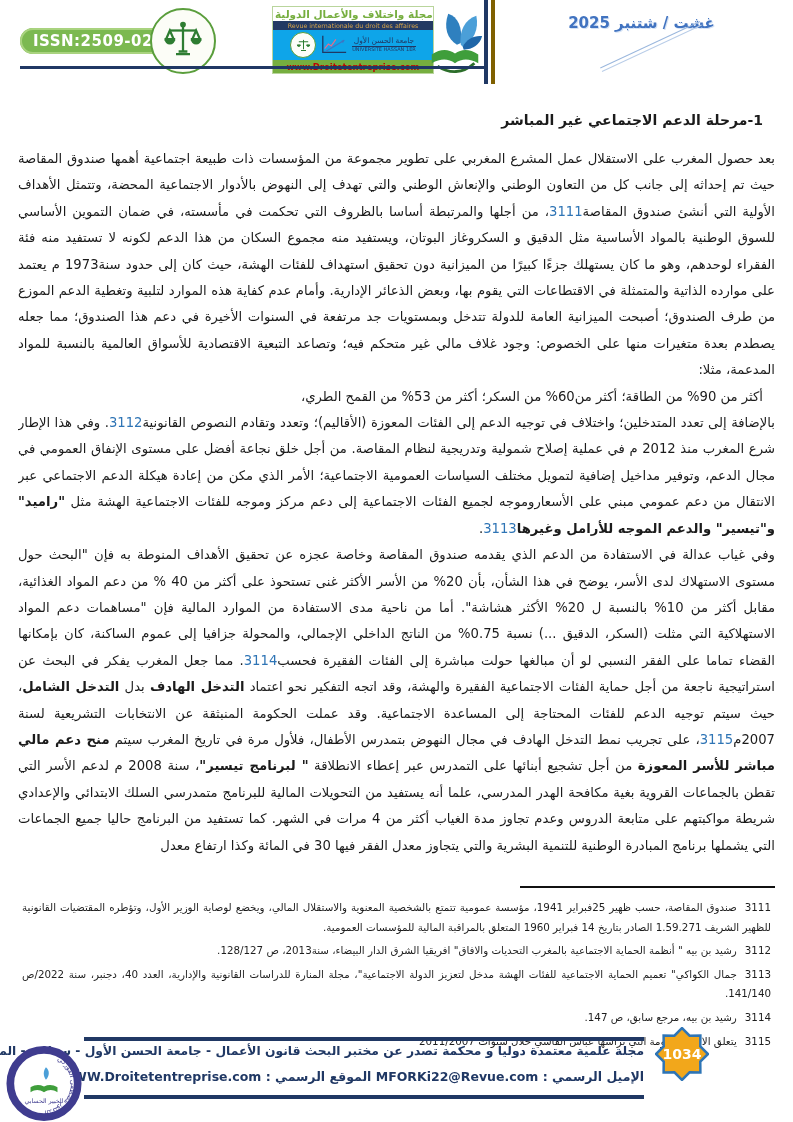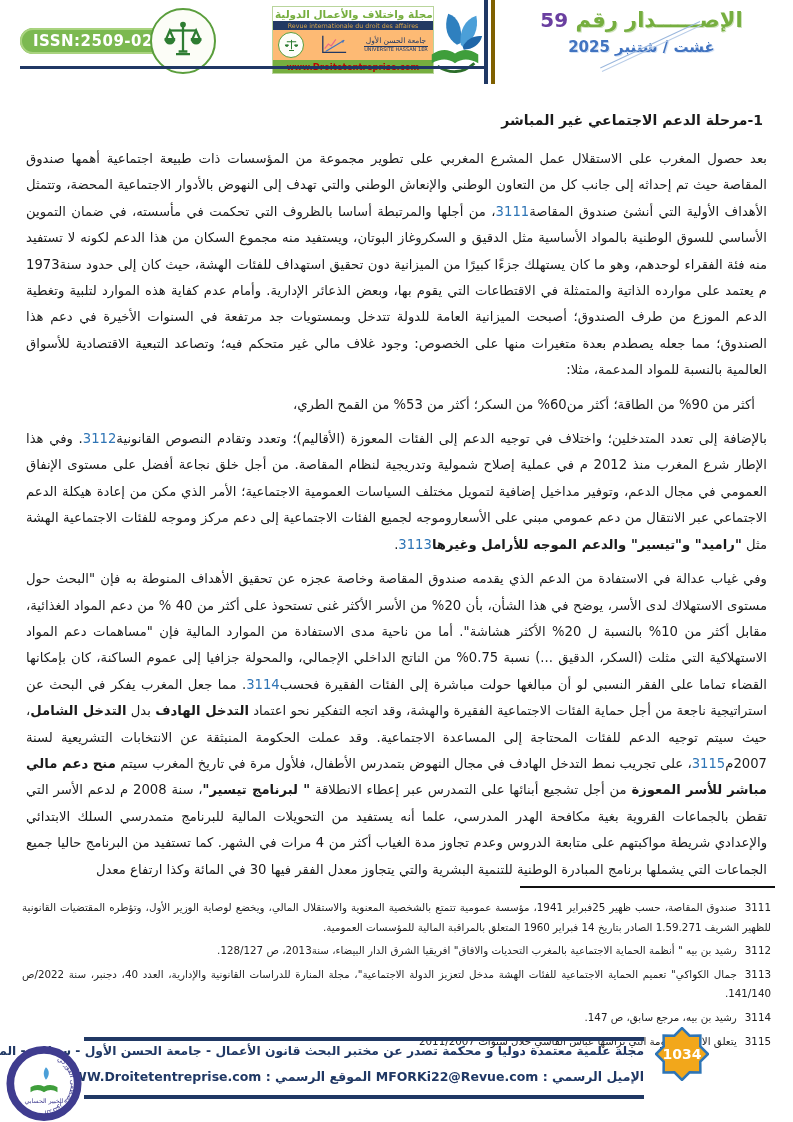--- a/index.html
+++ b/index.html
@@ -12,21 +12,21 @@
         font-family:"DejaVu Sans",sans-serif;color:var(--ink);}
   
   .issn-pill{position:absolute;left:20px;top:28px;background:var(--pill-green);color:#fff;
       font-weight:bold;font-size:15px;padding:4px 13px;border-radius:16px;
       box-shadow:inset 0 0 0 2px #a9d37f;letter-spacing:.5px;}
   .lab-logo{position:absolute;left:150px;top:8px;width:62px;height:62px;border-radius:50%;
       border:2px solid #5a9e3c;background:#fcfdf7;display:flex;align-items:center;justify-content:center;}
   .center-logo{position:absolute;left:272px;top:6px;width:160px;border:1px solid #b9d59c;background:#fff;}
   .jt-ar{color:var(--green);font-weight:bold;font-size:10.5px;text-align:center;padding:1px 2px;white-space:nowrap;}
   .jt-fr{background:#233a63;color:#d9a64a;font-size:6.3px;text-align:center;padding:1px 0;white-space:nowrap;}
-  .logo-row{display:flex;align-items:center;justify-content:center;gap:16px;height:30px;background:#fdba74;}
+  .logo-row{display:flex;align-items:center;justify-content:center;gap:4px;height:30px;background:#0ea5e9;}
   .mini-circle{width:24px;height:24px;border-radius:50%;border:1.5px solid #5a9e3c;display:flex;
       align-items:center;justify-content:center;background:#fdfef9;}
   .univ{color:var(--navy);text-align:center;line-height:1.15;}
   .univ-ar{font-size:7.5px;}
   .univ-fr{font-size:5px;border-top:1px solid var(--navy);}
   .jt-web{background:var(--green);color:var(--red);font-weight:bold;font-size:8.5px;text-align:center;padding:1.5px 0;}
   .book-logo{position:absolute;left:424px;top:2px;}
   .vbar{position:absolute;top:0;height:84px;width:4px;}
   .vbar-navy{left:484px;background:var(--navy);}
   .vbar-olive{left:491px;background:var(--olive);}
@@ -36,21 +36,21 @@
       text-shadow:1px 1px 0 #cfe3bd;}
   .issue-num{color:var(--purple);text-shadow:none;font-size:20px;}
   .issue-date{font-size:15px;font-weight:bold;color:var(--date-blue);margin-top:6px;white-space:nowrap;
       text-shadow:1px 1px 0 #d4e2f5;}
   .diag-line{position:absolute;left:96px;top:36px;width:110px;height:3px;
       border-top:1px solid #9ab7dd;border-bottom:1px solid #b9cde8;transform:rotate(-25deg);}
   
   .body-text{position:absolute;top:95px;right:18px;left:18px;height:788px;overflow:hidden;
       direction:rtl;text-align:justify;font-size:13.2px;line-height:26.4px;color:var(--ink);}
   .body-text h2{font-size:14px;font-weight:bold;margin:12px;line-height:27px;}
-  .para{margin:8px;}
+  .para{margin:0;}
   .para.indent{padding-right:12px;}
   .seg-b{font-weight:bold;}
   .seg-ref{color:var(--ref-blue);}
   
   .fn-sep{position:absolute;top:886px;right:18px;width:255px;height:2px;background:#111;}
   .footnotes{position:absolute;top:894px;right:18px;left:18px;direction:rtl;text-align:justify;
       font-size:10.3px;line-height:19.6px;color:#1d1d1d;}
   .fn{margin:4px;}
   .fn-num{margin-left:8px;}
   
@@ -124,24 +124,20 @@
         <path d="M8 54c9-6 17-6 24-1 7-5 15-5 24 1v9c-9-5-17-5-24 0-7-5-15-5-24 0z" fill="#3f9e3b"></path>
         <path d="M14 66c12 8 26 8 38-3" stroke="#2c6e2a" stroke-width="3" fill="none"></path>
       </svg>
     </div>
 
     <div class="vbar vbar-navy"></div>
     <div class="vbar vbar-olive"></div>
     <div class="header-rule"></div>
 
     <div class="issue-block">
-      <div class="issue-line1">
-        <span>الإصــــــدار رقم</span>
-        <span class="issue-num">59</span>
-      </div>
       <div class="issue-date">غشت / شتنبر 2025</div>
       <div class="diag-line"></div>
     </div>
   </header>
 
   <main class="body-text">
     <h2>1-مرحلة الدعم الاجتماعي غير المباشر</h2>
     <div id="body-content">
         <div class="para"><span>بعد حصول المغرب على الاستقلال عمل المشرع المغربي على تطوير مجموعة من المؤسسات ذات طبيعة اجتماعية أهمها صندوق المقاصة حيث  تم إحداثه إلى جانب كل من التعاون الوطني والإنعاش الوطني والتي تهدف إلى النهوض بالأدوار الاجتماعية المحضة، وتتمثل الأهداف الأولية التي أنشئ صندوق المقاصة</span><span class="seg-ref">3111</span><span>، من أجلها والمرتبطة أساسا بالظروف التي تحكمت في مأسسته، في ضمان التموين الأساسي للسوق الوطنية بالمواد الأساسية مثل الدقيق و السكروغاز البوتان، ويستفيد منه مجموع السكان من هذا الدعم لكونه لا تستفيد منه فئة الفقراء لوحدهم، وهو ما كان يستهلك جزءًا كبيرًا من الميزانية دون تحقيق استهداف للفئات الهشة، حيث كان إلى حدود سنة1973 م يعتمد على موارده الذاتية والمتمثلة في الاقتطاعات التي يقوم بها، وبعض الذعائر الإدارية. وأمام عدم كفاية هذه الموارد لتلبية وتغطية الدعم الموزع من طرف الصندوق؛ أصبحت الميزانية العامة للدولة تتدخل وبمستويات جد مرتفعة في السنوات الأخيرة في دعم هذا الصندوق؛ مما جعله يصطدم بعدة متغيرات منها على الخصوص: وجود غلاف مالي غير متحكم فيه؛ وتصاعد التبعية الاقتصادية للأسواق العالمية بالنسبة للمواد المدعمة، مثلا:</span></div>
         <div class="para indent"><span>أكثر من 90% من الطاقة؛ أكثر من60% من السكر؛ أكثر من 53% من القمح الطري،</span></div>

